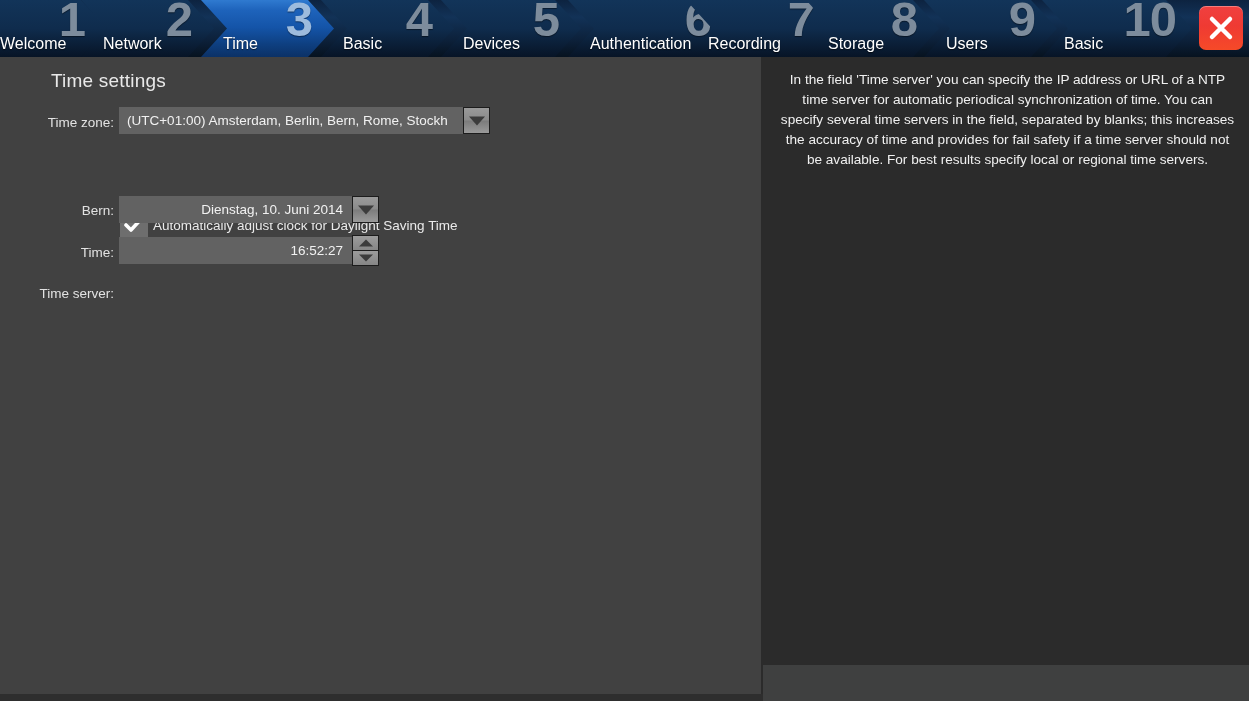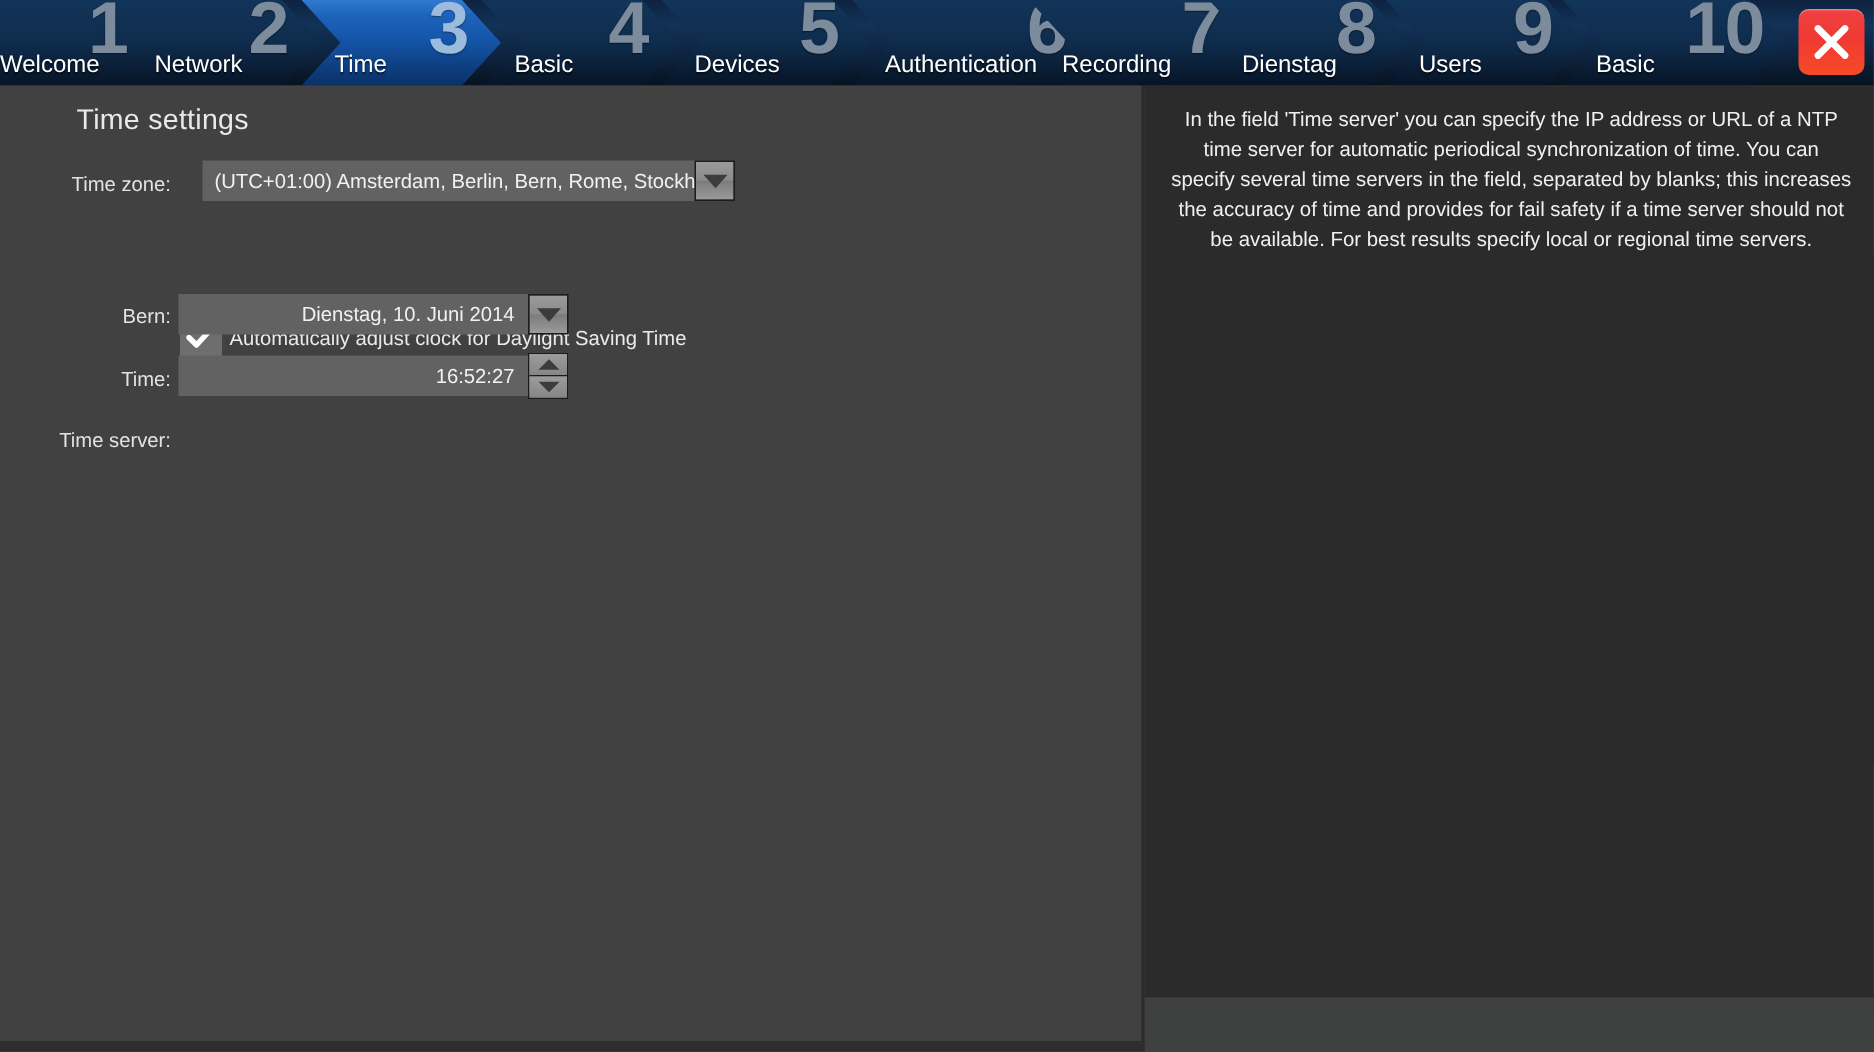--- a/index.html
+++ b/index.html
@@ -196,21 +196,21 @@
     <div class="lbl">Authentication</div>
   </div>
   <div class="step" id="step-6" style="left:686px;width:150px;">
     <div class="shape"></div>
     <div class="num">7</div>
     <div class="lbl">Recording</div>
   </div>
   <div class="step" id="step-7" style="left:806px;width:133px;">
     <div class="shape"></div>
     <div class="num">8</div>
-    <div class="lbl">Dienstag</div>
+    <div class="lbl">Storage</div>
   </div>
   <div class="step" id="step-8" style="left:924px;width:133px;">
     <div class="shape"></div>
     <div class="num">9</div>
     <div class="lbl">Users</div>
   </div>
   <div class="step" id="step-9" style="left:1042px;width:150px;">
     <div class="shape"></div>
     <div class="num" style="right:16px;">10</div>
     <div class="lbl">Basic</div>
@@ -221,21 +221,21 @@
       <path d="M5 5 L23 23 M23 5 L5 23" stroke="#ffffff" stroke-width="4.5" stroke-linecap="round"></path>
     </svg>
   </div>
 </div>
 
 <div id="left-panel">
 
   <div id="page-title">Time settings</div>
 
   <div class="flabel" style="top:58px;">Time zone:</div>
-  <input class="field" readonly="" style="left: 119px; top: 50px; width: 344px; height: 27px; margin-left: 16px;" value="(UTC+01:00) Amsterdam, Berlin, Bern, Rome, Stockh">
+  <input class="field" readonly="" style="left: 119px; top: 50px; width: 344px; height: 27px;" value="(UTC+01:00) Amsterdam, Berlin, Bern, Rome, Stockh">
   <div class="combo-btn" style="left:463px; top:50px;">
     <div class="tri-down"></div>
   </div>
 
   <div id="dst-checkbox" style="left:120px; top:155px;">
     <svg width="20" height="18" viewBox="0 0 20 18">
       <path d="M2 9 L7 14 L18 2" stroke="#ffffff" stroke-width="3.6" fill="none" stroke-linecap="round" stroke-linejoin="round"></path>
     </svg>
   </div>
   <div id="dst-label" style="left:153px; top:161px;">Automatically adjust clock for Daylight Saving Time</div>

